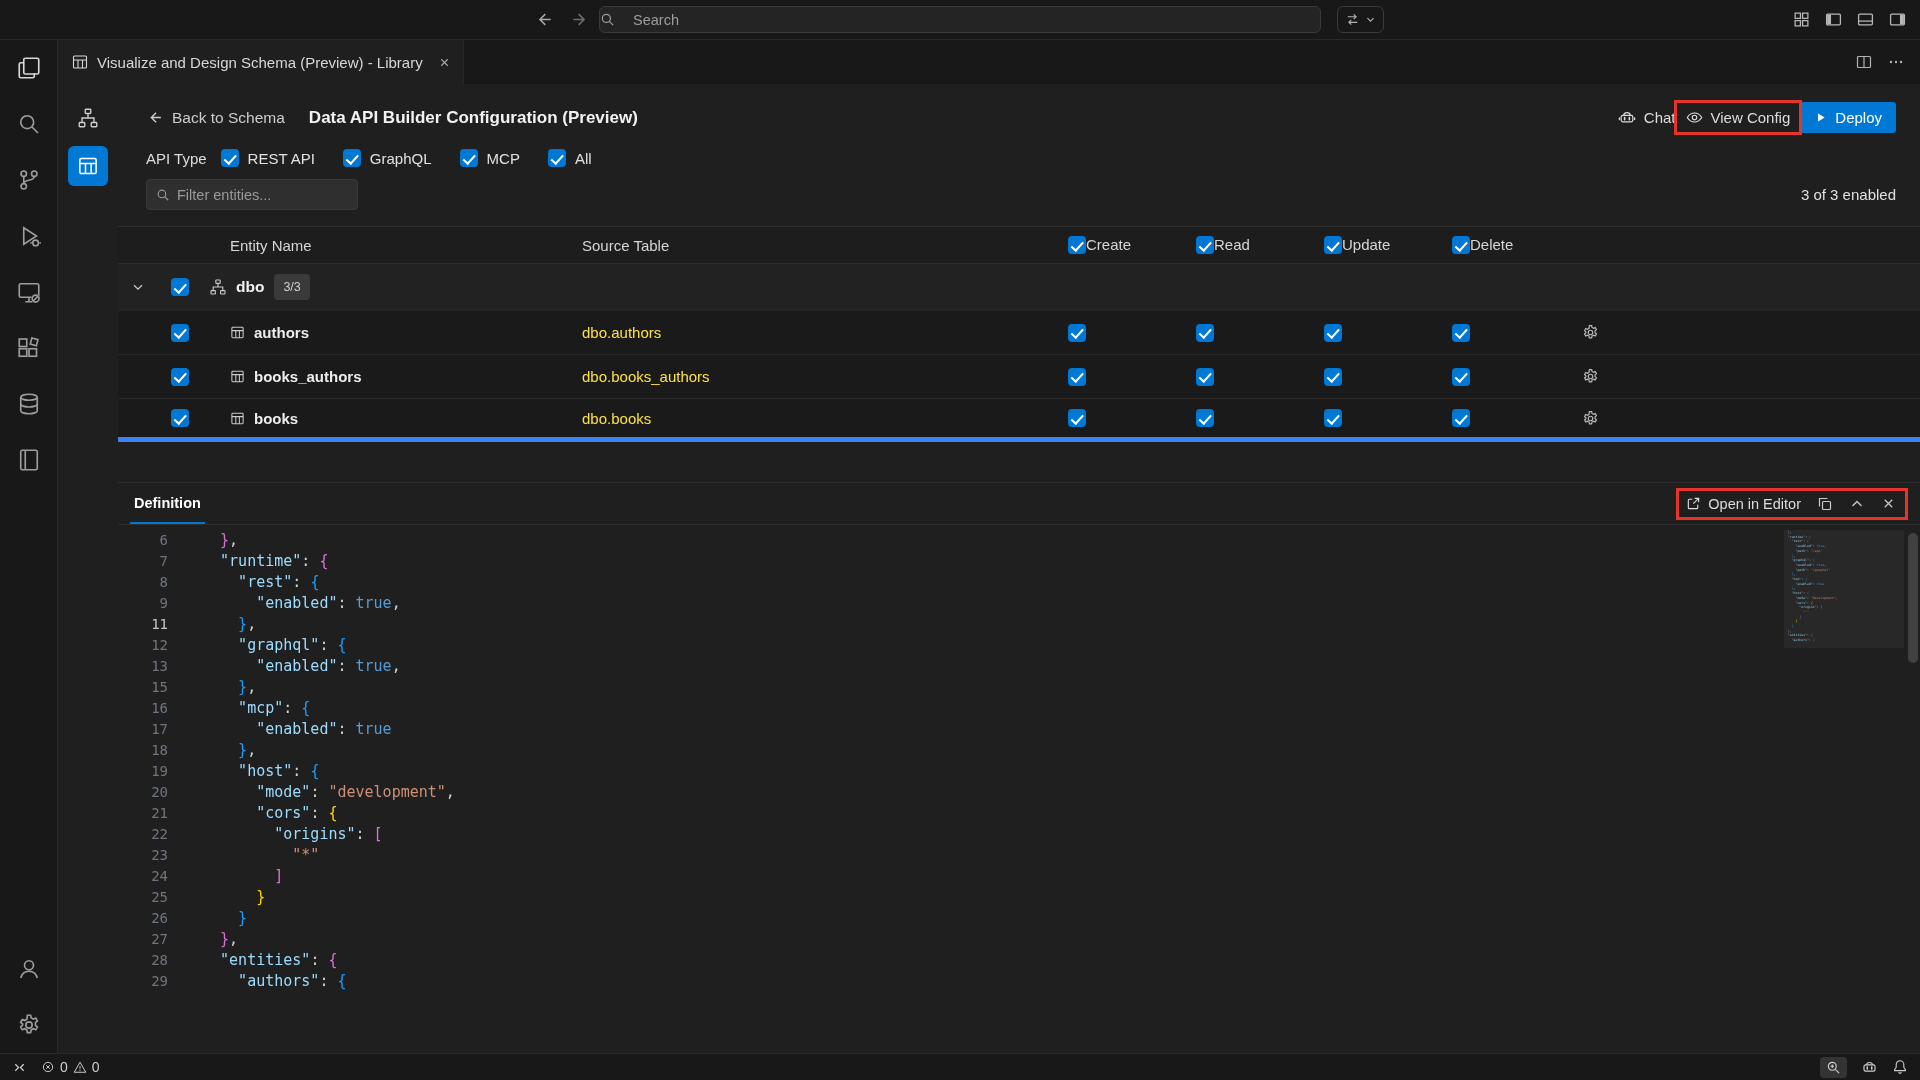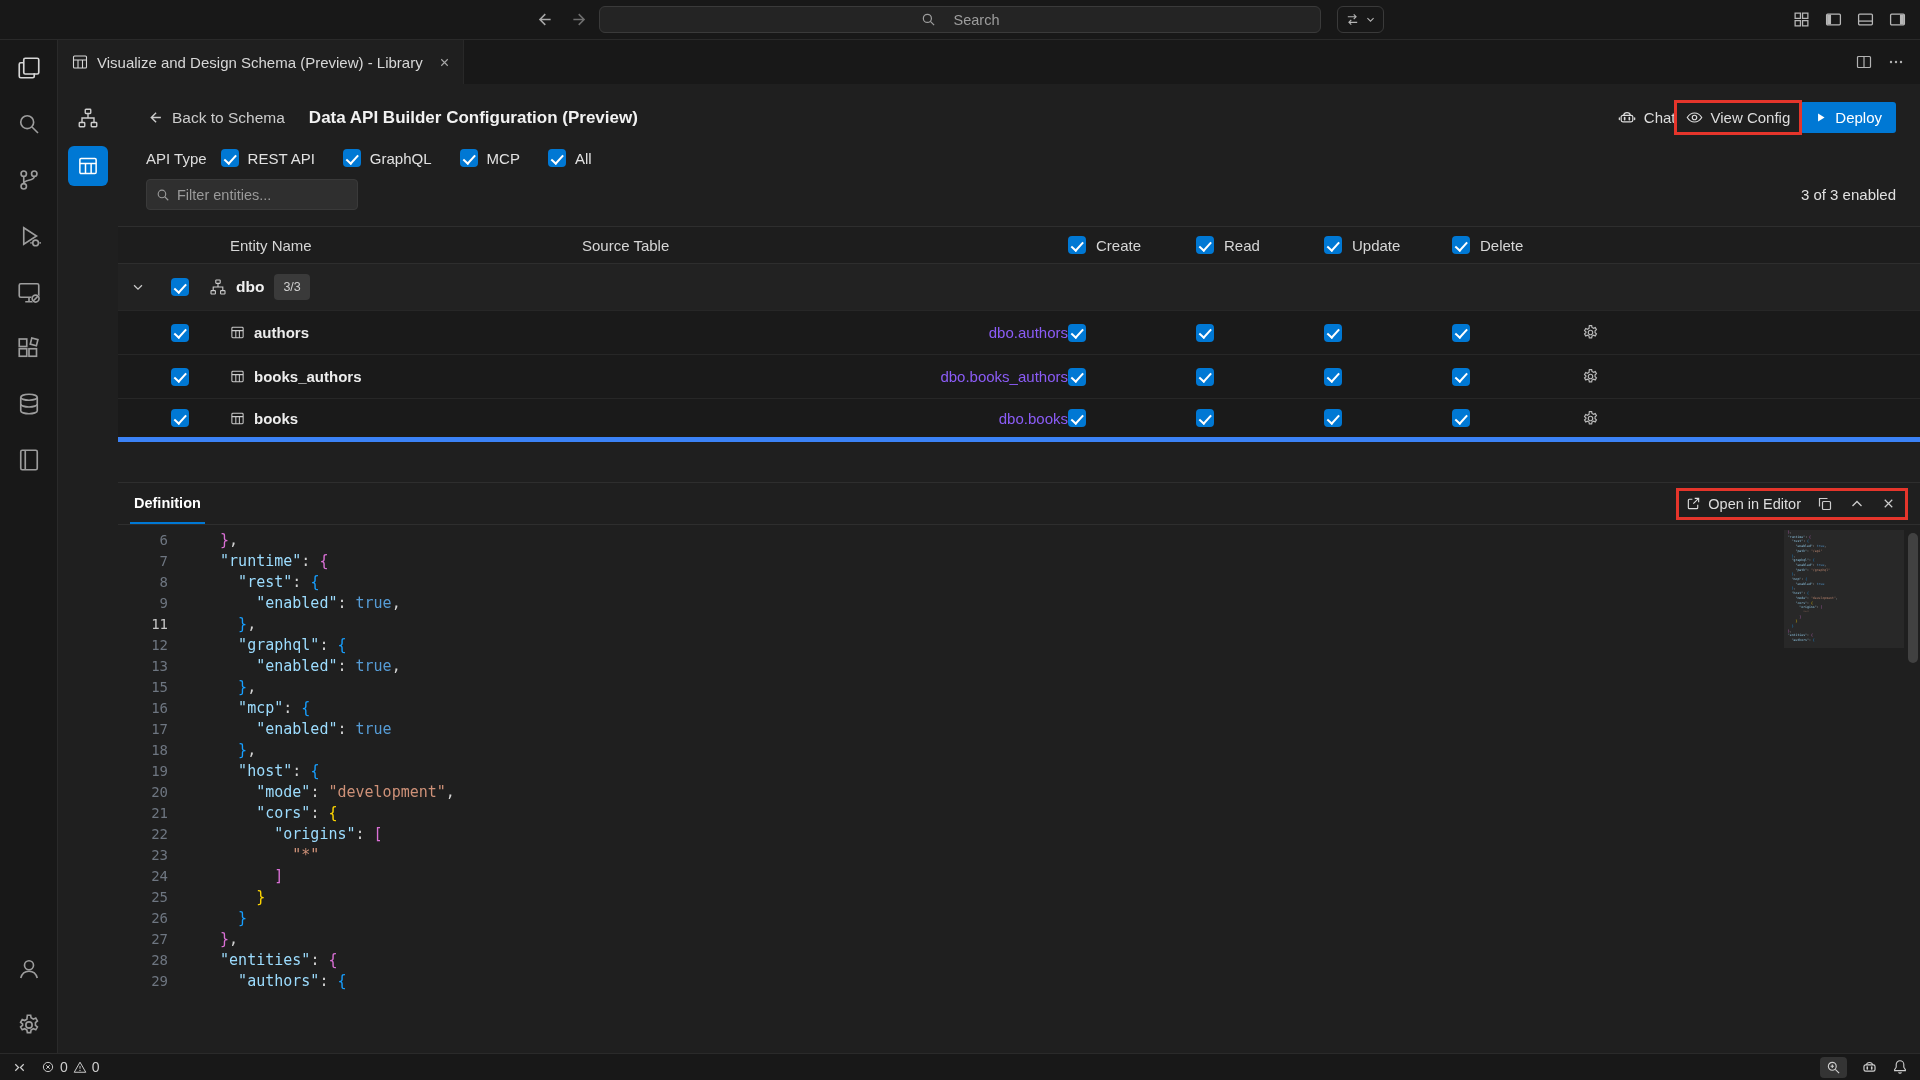--- a/index.html
+++ b/index.html
@@ -12,21 +12,21 @@
   svg { display:block; }
   [data-interactable="true"] { cursor:pointer; }
 
   
   .title-bar { height:40px; background:#181818; border-bottom:1px solid #2a2a2a;
     display:flex; align-items:center; position:relative; flex:none; }
   .nav-group { position:absolute; left:534px; display:flex; gap:18px; align-items:center; color:#a8a8a8; }
   .dim { color:#6e6e6e; }
   .command-center { width:722px; height:27px; margin:0 auto; background:#242424;
     border:1px solid #3a3a3a; border-radius:6px; display:flex; align-items:center;
-    justify-content:center; gap:18px; color:#9d9d9d; font-size:14.5px; }
+    justify-content:flex-start; gap:18px; color:#9d9d9d; font-size:14.5px; }
   .sync-pill { position:absolute; left:1337px; height:27px; padding:0 7px;
     border:1px solid #3a3a3a; border-radius:6px; display:flex; align-items:center; gap:5px; color:#b5b5b5; }
   .tb-right { position:absolute; right:14px; display:flex; gap:15px; align-items:center; color:#b7b7b7; }
 
   
   .main-row { flex:1; display:flex; min-height:0; }
   .activity-bar { width:58px; background:#181818; border-right:1px solid #2a2a2a;
     display:flex; flex-direction:column; align-items:center; flex:none; }
   .ab-btn { width:58px; height:56px; display:flex; align-items:center; justify-content:center; color:#9d9d9d; }
   .ab-btn.bright { color:#d7d7d7; }
@@ -73,30 +73,30 @@
   .cb:not(.checked) { background:#2a2a2a; border:1px solid #555; }
   .cb.checked::after { content:""; position:absolute; left:6px; top:2.5px; width:4.5px; height:9.5px;
     border-right:2px solid #fff; border-bottom:2px solid #fff; transform:rotate(42deg); }
 
   
   .egrid { display:grid; grid-template-columns:40px 44px 380px 486px 128px 128px 128px 128px 110px 1fr;
     align-items:center; }
   .thead { height:38px; background:#1d1d1d; border-top:1px solid #2e2e2e; border-bottom:1px solid #2e2e2e;
     color:#d6d6d6; }
   .th-entity { padding-left:28px; }
-  .th-crud { display:flex; align-items:center; gap:10px; }
+  .th-crud { display:flex; align-items:flex-start; }
   .group-row { height:46px; background:#222222; }
   .group-cell { grid-column:3 / 10; display:flex; align-items:center; gap:10px; padding-left:8px; }
   .group-name { font-weight:700; color:#f0f0f0; font-size:15.5px; }
   .badge { background:#3a3a3a; color:#cfcfcf; font-size:12.5px; padding:6px 9px; border-radius:4px; }
   .entity-row { height:44px; background:#1a1a1a; border-top:1px solid #272727; }
   .entity-row:last-of-type { border-bottom:5px solid #3b82f6; }
   .entity-cell { display:flex; align-items:center; gap:9px; padding-left:28px; }
   .entity-name { font-weight:700; color:#ededed; }
-  .source-cell { color:#8b5cf6;text-align:right; }
+  .source-cell { color:#fde047; }
   .gear-cell { color:#b9b9b9; padding-left:2px; }
   .expander { justify-self:center; color:#cccccc; }
   .cb-cell { justify-self:center; }
   .table-gap { height:40px; }
 
   
   .definition-panel { flex:1; display:flex; flex-direction:column; min-height:0;
     border-top:1px solid #2e2e2e; }
   .definition-header { height:42px; flex:none; display:flex; align-items:center;
     padding:0 24px 0 12px; border-bottom:1px solid #2e2e2e; }

